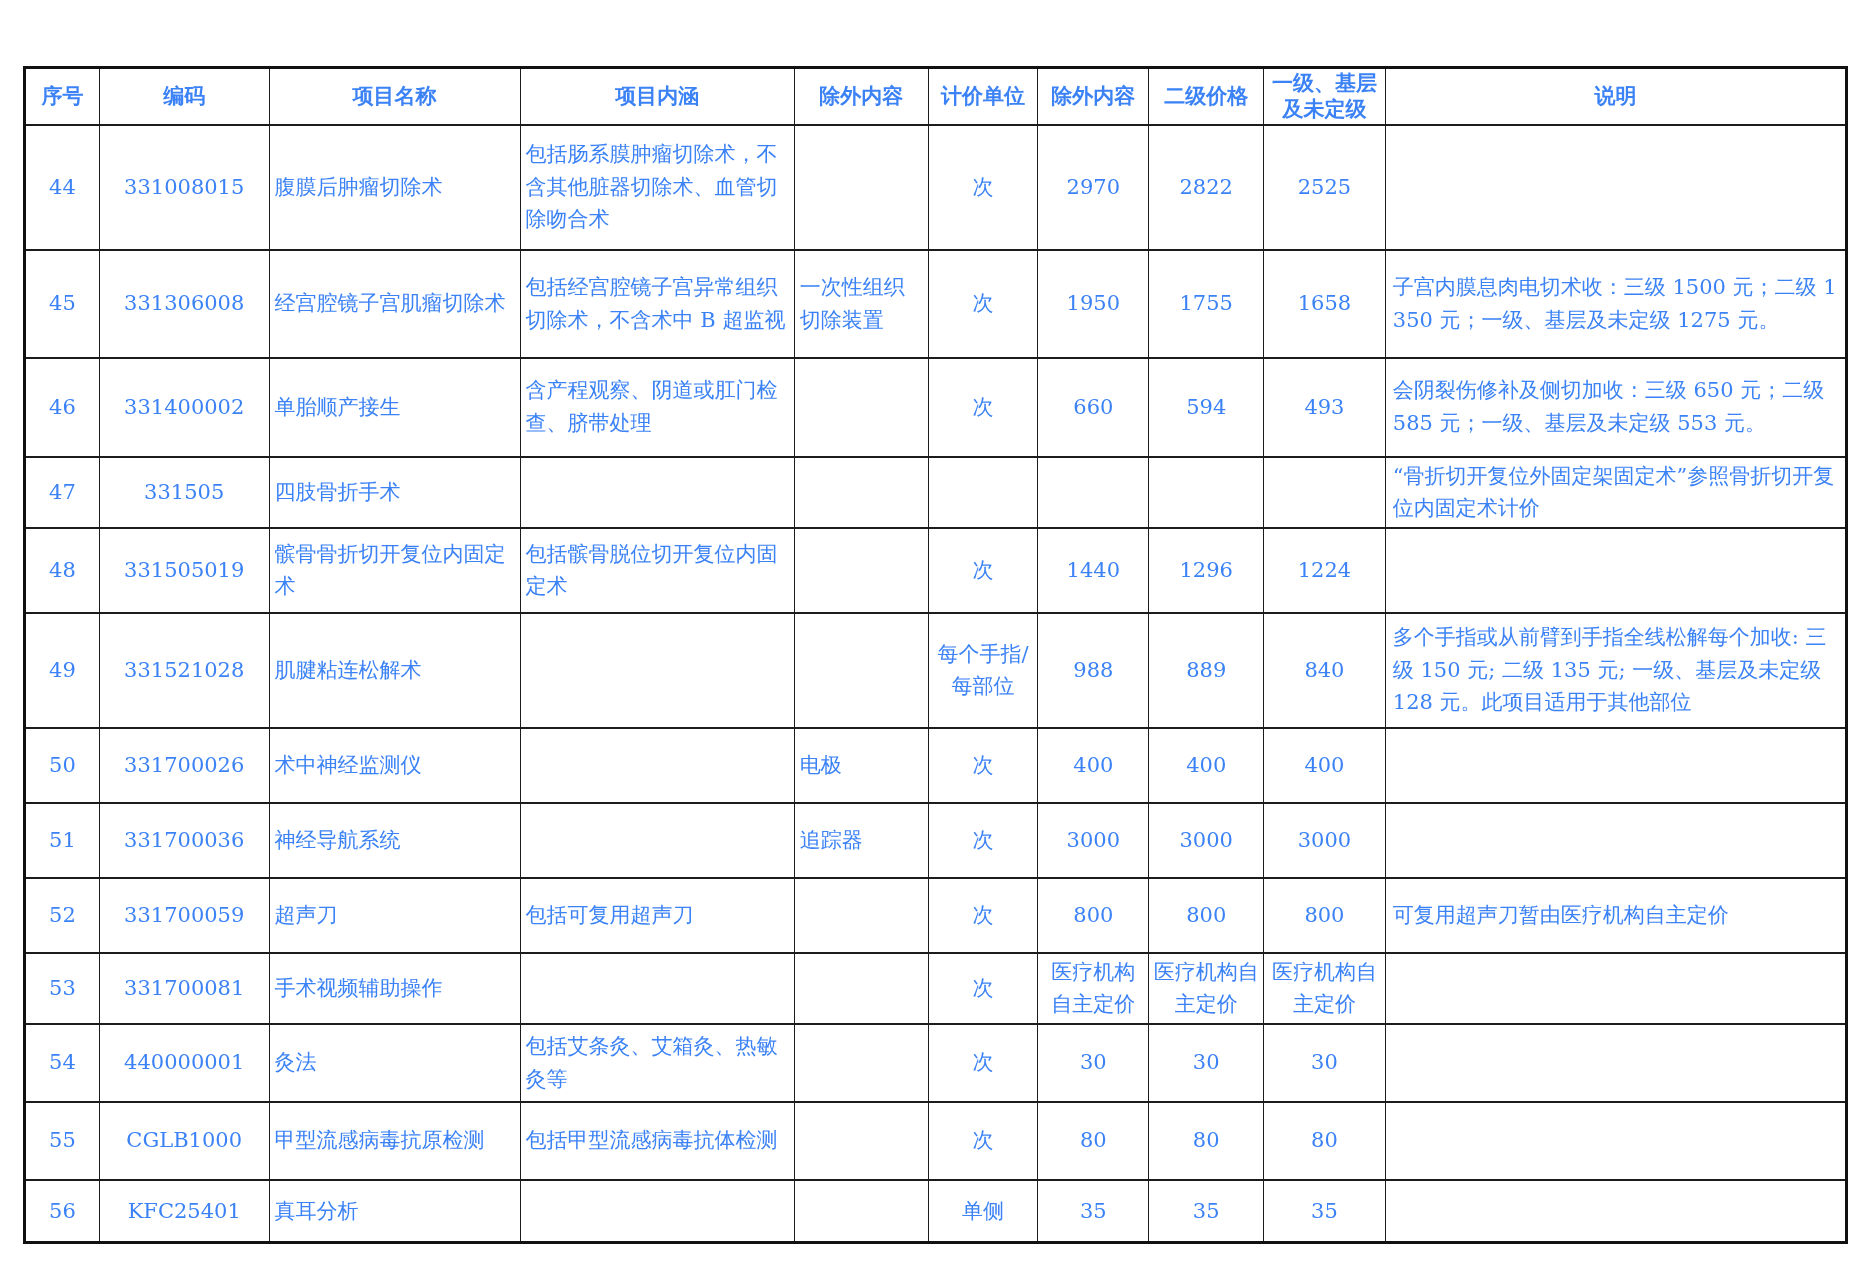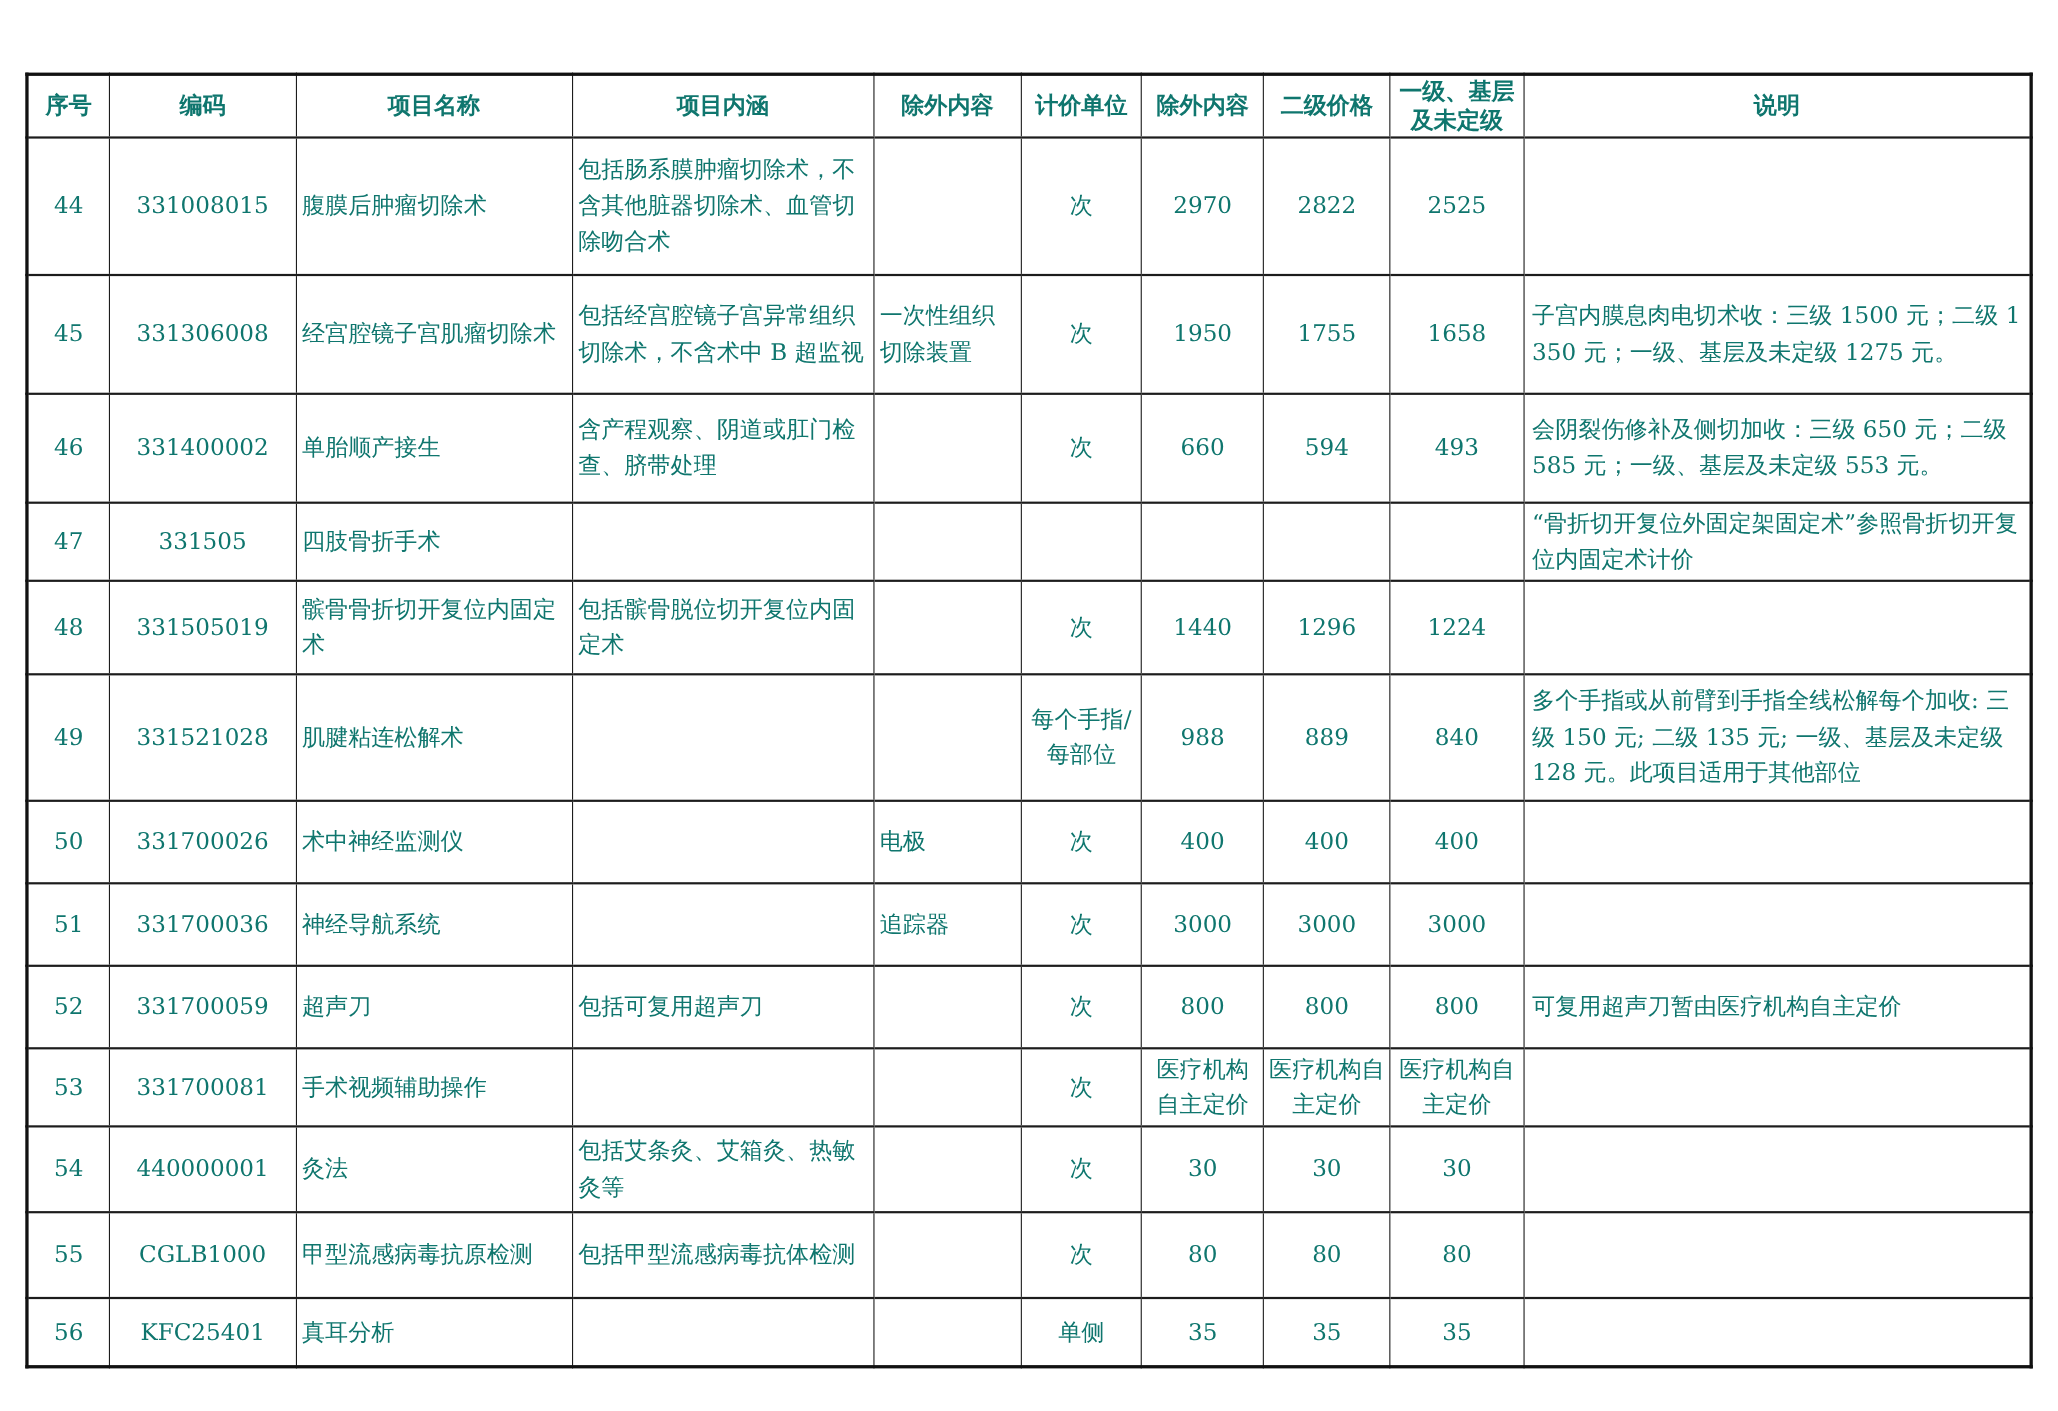--- a/index.html
+++ b/index.html
@@ -6,21 +6,21 @@
     margin: 0;
     padding: 0;
     background: #f5f5f3;
   }
   .page {
     position: relative;
     width: 1871px;
     height: 1283px;
     background: #ffffff;
     font-family: "DejaVu Serif", "Liberation Serif", serif;
-    color: #0f766e;
+    color: #3b82f6;
   }
   table.price-table {
     position: absolute;
     left: 23px;
     top: 66px;
     width: 1825px;
     border-collapse: collapse;
     table-layout: fixed;
     border: 3px solid #111111;
     font-size: 21px;

